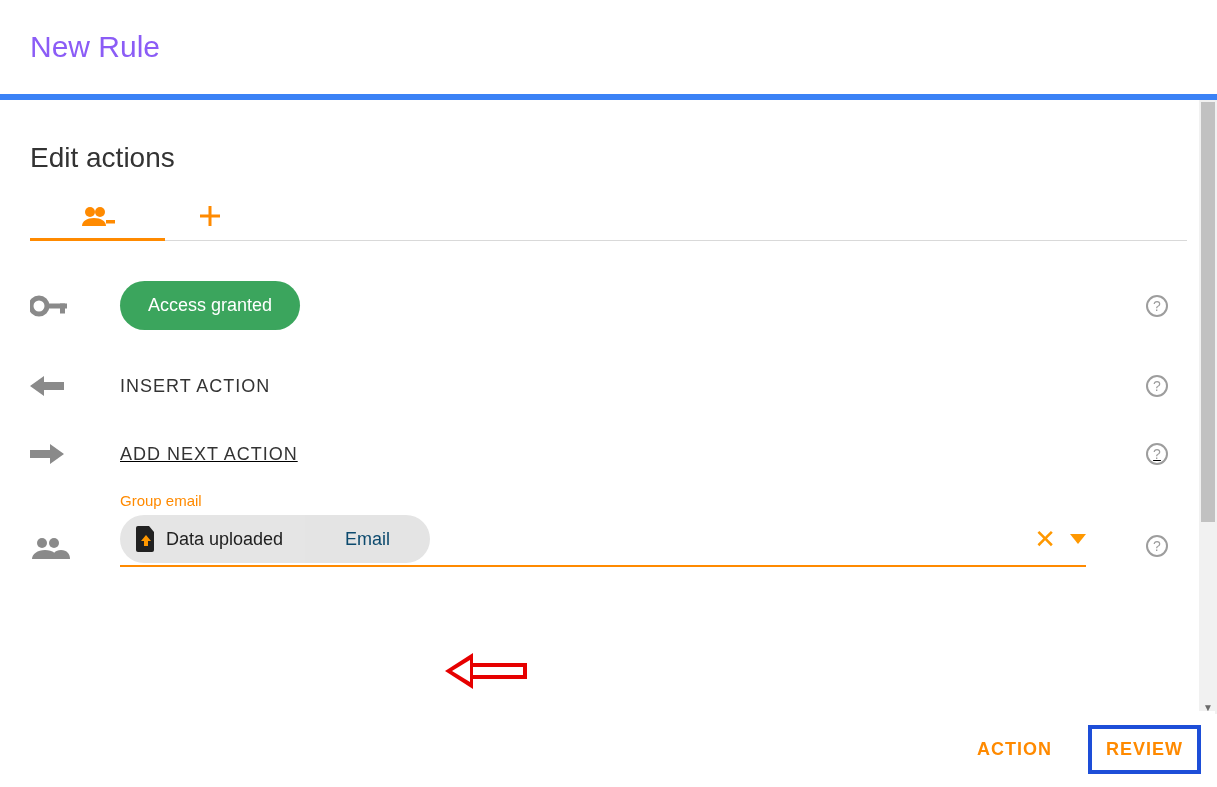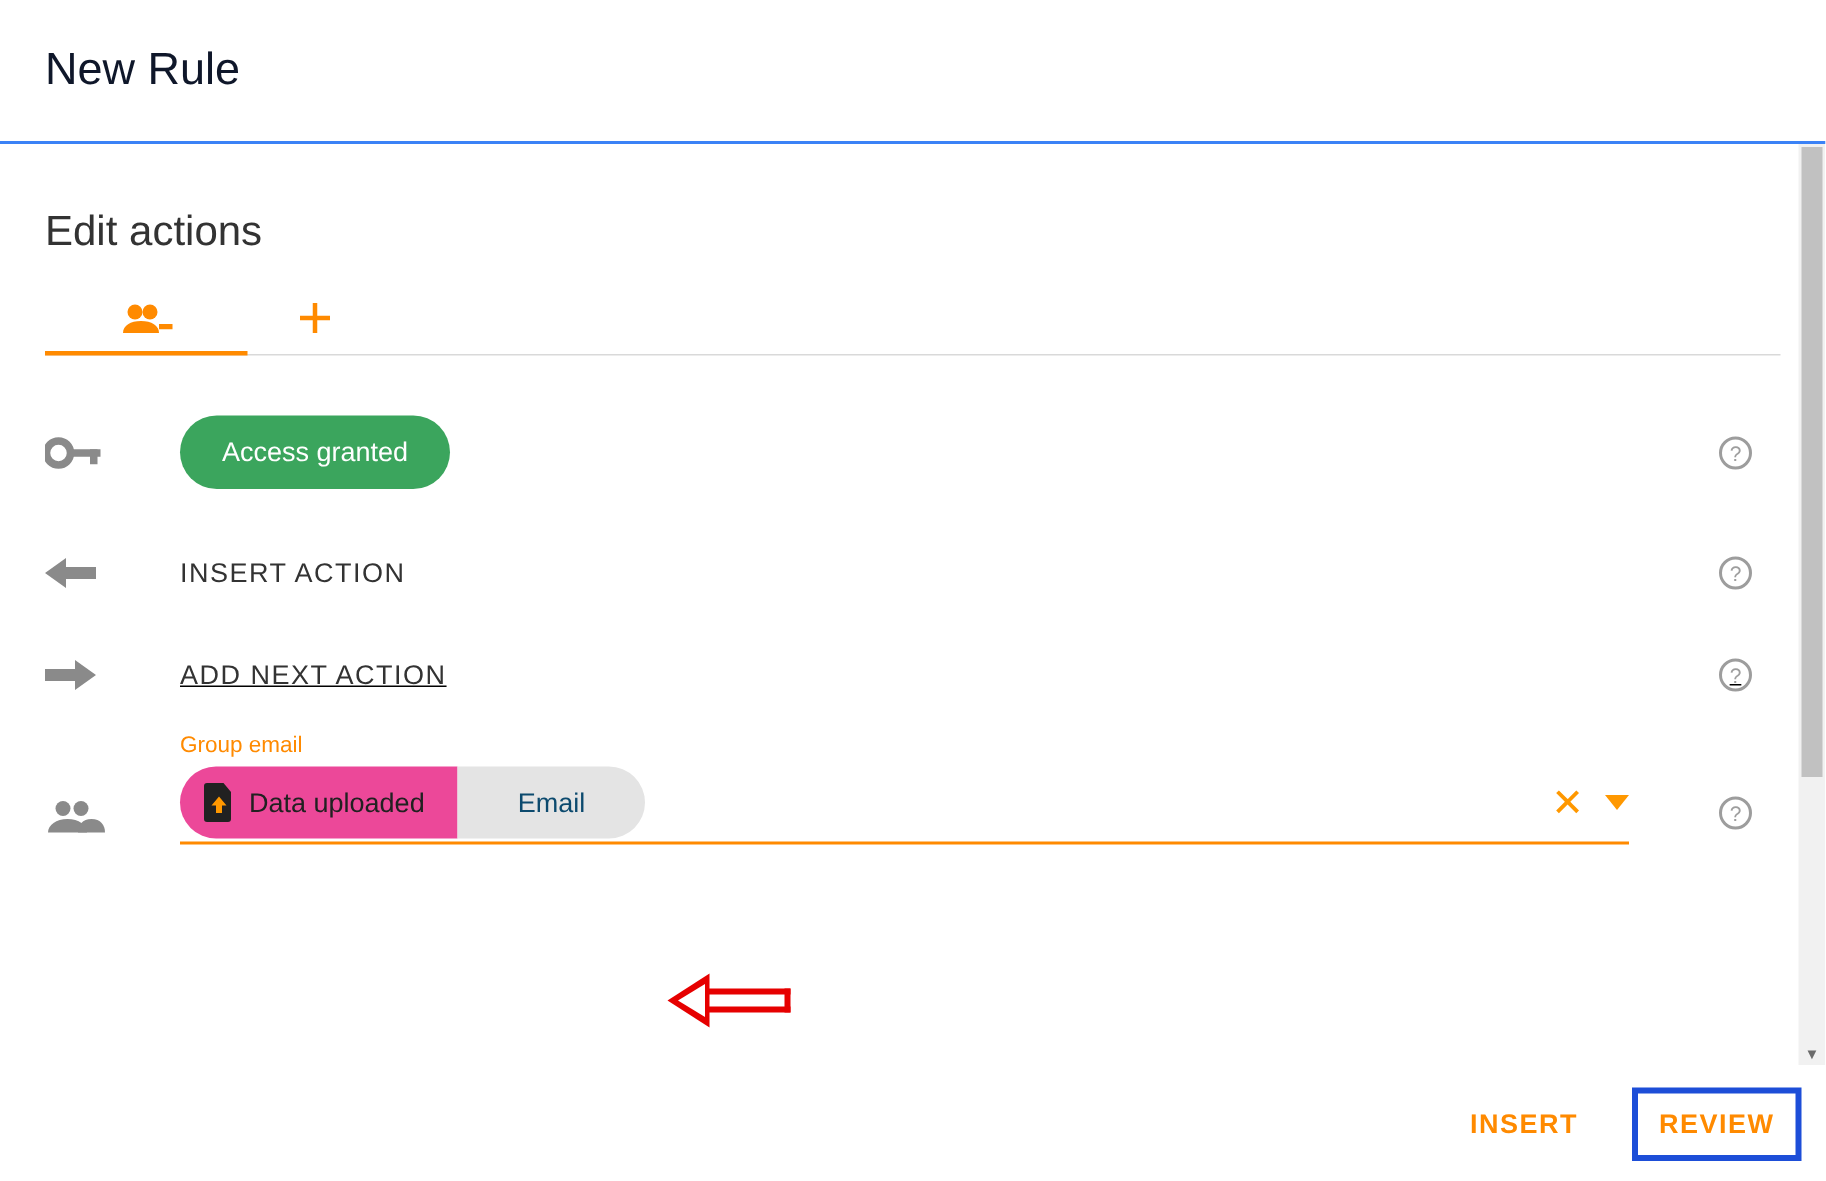--- a/index.html
+++ b/index.html
@@ -7,23 +7,23 @@
     font-family: "Helvetica Neue", Arial, sans-serif;
     width: 1217px;
     height: 787px;
     background: #fff;
     position: relative;
     overflow: hidden;
   }
   .page-title {
     font-size: 30px;
     font-weight: 500;
-    color: #0f172a;
+    color: #8b5cf6;
     padding: 30px 0 30px 30px;
-    border-bottom: 2px solid #3b82f6;
+    border-bottom: 6px solid #3b82f6;
   }
   .content-wrap {
     position: relative;
     height: 614px;
     overflow: hidden;
   }
   .content {
     padding: 0 30px;
   }
   .section-title {
@@ -118,21 +118,21 @@
   }
   .chip-row {
     display:flex;
     align-items:center;
     border-bottom: 2px solid #ff8a00;
     padding-bottom: 2px;
     position:relative;
     width: 966px;
   }
   .chip-orange {
-    background: #ec4899;
+    background: #e5e5e5;
     color: #212121;
     display:flex;
     align-items:center;
     gap:10px;
     font-size:18px;
     padding: 10px 22px 10px 16px;
     border-radius: 28px 0 0 28px;
     height: 48px;
   }
   .chip-gray {
@@ -357,15 +357,15 @@
   </div>
 
   <div class="scrollbar-track">
 
     <div class="scrollbar-thumb"></div>
     <div class="scrollbar-arrow down">▼</div>
   </div>
 </div>
 
 <div class="footer">
-  <div class="btn-text">INSERT</div>
+  <div class="btn-text">ACTION</div>
   <div class="btn-text btn-review-highlight">REVIEW</div>
 </div>
 
 </body></html>

